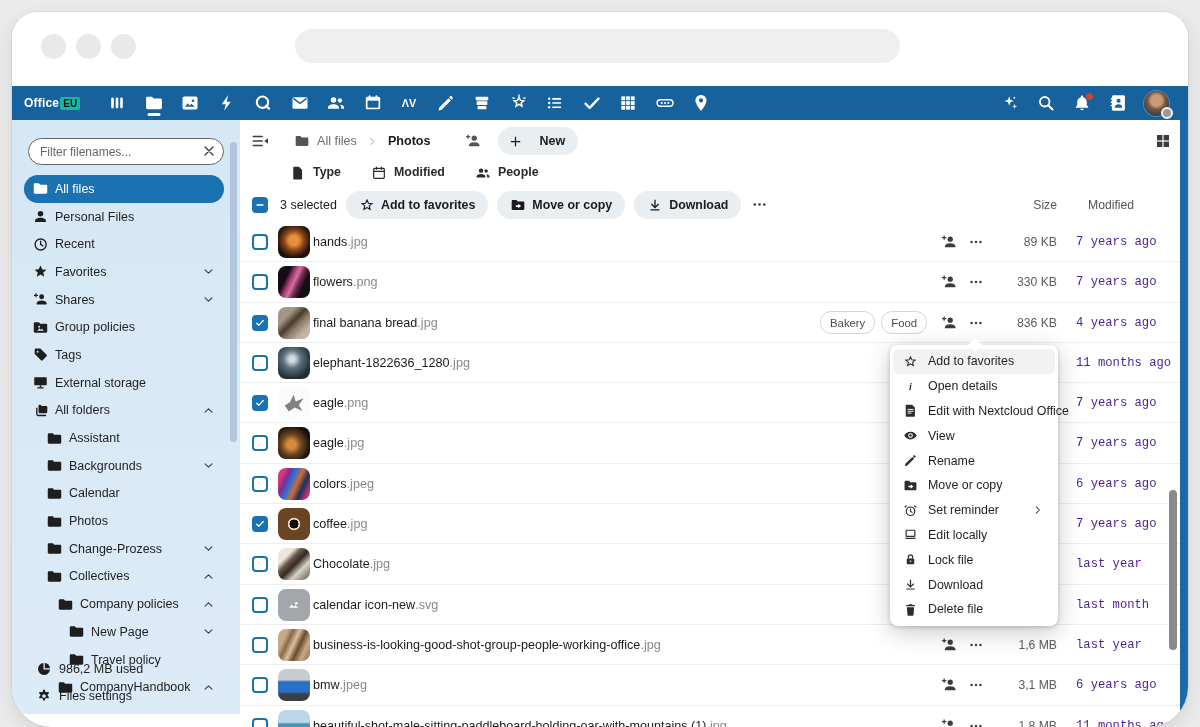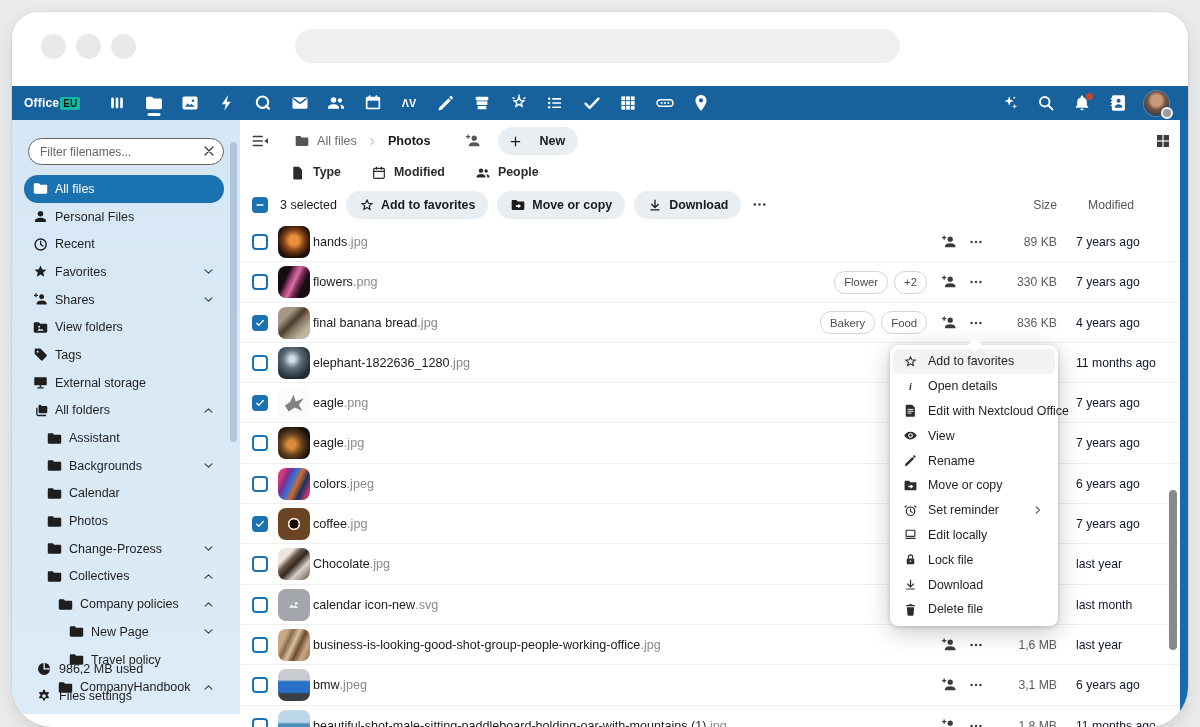--- a/index.html
+++ b/index.html
@@ -78,21 +78,21 @@
   .frow{position:relative;height:40.3px;border-bottom:1px solid #efefef;box-sizing:border-box;}
   .frow .cb{position:absolute;left:12px;top:12px;}
   .thumb{position:absolute;left:38px;top:4px;width:32px;height:32px;border-radius:8px;overflow:hidden;background:#ddd;display:flex;align-items:center;justify-content:center;}
   .nm{position:absolute;left:73px;top:0;height:40px;display:flex;align-items:center;font-size:12.6px;color:#1b1b1b;white-space:nowrap;}
   .nm .ext{color:#8a8a8a;}
   .tags{position:absolute;right:261px;top:0;height:40px;display:flex;align-items:center;gap:6px;}
   .tagp{height:21px;display:flex;align-items:center;padding:0 9px;border:1px solid #d5d5d5;border-radius:11px;background:rgba(255,255,255,.85);font-size:11.3px;color:#4a4a4a;white-space:nowrap;}
   .rshare{position:absolute;left:700px;top:11px;width:18px;height:18px;color:#3c3c3c;background:none;border:none;padding:0;cursor:pointer;}
   .rdots{position:absolute;left:728px;top:12px;width:16px;height:16px;color:#3c3c3c;background:none;border:none;padding:0;cursor:pointer;}
   .fsize{position:absolute;right:131px;top:0;height:40px;display:flex;align-items:center;font-size:12.2px;color:#5c5c5c;}
-  .fmod{position:absolute;left:836px;top:0;height:40px;display:flex;align-items:center;font-size:12.2px;color:#0f172a;white-space:nowrap;}
+  .fmod{position:absolute;left:836px;top:0;height:40px;display:flex;align-items:center;font-size:12.2px;color:#4c1d95;white-space:nowrap;font-family:Liberation Mono, monospace;}
   
   .t-hands{background:radial-gradient(circle at 50% 45%,#e8913a 0 20%,#8a4418 42%,#1c1009 72%);}
   .t-flowers{background:linear-gradient(115deg,#140c12 28%,#a33d74 40%,#d66fa0 50%,#7a2a56 60%,#170e14 74%);}
   .t-bread{background:linear-gradient(135deg,#a39685 0 28%,#4a3a2c 46%,#8a7a66 60%,#c0b4a4 80%);}
   .t-elephant{background:radial-gradient(circle at 44% 38%,#d5dde2 0 10%,#5d707c 34%,#222d35 72%);}
   .t-eagle-png{background:#fbfbfb;position:absolute;}
   .t-eagle-png::after{content:"";position:absolute;inset:5px;background:#828282;
       clip-path:polygon(8% 60%,32% 45%,48% 12%,58% 42%,94% 28%,72% 58%,88% 86%,54% 70%,26% 88%);}
   .t-eagle-jpg{background:radial-gradient(circle at 42% 55%,#d98a3a 0 16%,#6b4520 40%,#150f0a 75%);}
   .t-colors{background:linear-gradient(115deg,#d2387a 0 16%,#7a2f8f 28%,#2f6fd8 42%,#d2692f 56%,#17335f 72%,#c2346e 88%);}
@@ -394,21 +394,21 @@
             </span>
           </div>
           <div class="snav" style="padding-left:8px">
             <span class="ic i17">
               <svg viewBox="0 0 24 24">
                 <path d="M9.6 4.5l2 2.1h8.2c1 0 1.7.8 1.7 1.7v9.5c0 1-.8 1.7-1.7 1.7H4.2c-1 0-1.7-.8-1.7-1.7V6.2c0-1 .8-1.7 1.7-1.7h5.4z"></path>
                 <circle cx="10" cy="11" r="1.3" fill="#d6e7f5"></circle>
                 <path d="M7.5 16.5l2.8-3.4 1.9 2.2 1.5-1.7 3 2.9z" fill="#d6e7f5"></path>
               </svg>
             </span>
-            <span class="lbl">View folders</span>
+            <span class="lbl">Group policies</span>
           </div>
           <div class="snav" style="padding-left:8px">
             <span class="ic i17">
               <svg viewBox="0 0 24 24">
                 <path d="M5.2 3.4h5.8c.4 0 .9.2 1.2.5l8.4 8.4c.6.6.6 1.6 0 2.3l-5.6 5.6c-.6.6-1.6.6-2.3 0l-8.4-8.4c-.3-.3-.5-.7-.5-1.2V5c0-.9.7-1.6 1.4-1.6z"></path>
                 <circle cx="8" cy="8" r="1.4" fill="#d6e7f5"></circle>
               </svg>
             </span>
             <span class="lbl">Tags</span>
           </div>
@@ -714,24 +714,20 @@
                 <circle cx="18.7" cy="12" r="1.8"></circle>
               </svg>
             </button>
             <span class="fsize">89 KB</span>
             <span class="fmod">7 years ago</span>
           </div>
           <div class="frow">
             <span class="cb"></span>
             <span class="thumb t-flowers"></span>
             <span class="nm">flowers<span class="ext">.png</span></span>
-            <span class="tags">
-              <span class="tagp">Flower</span>
-              <span class="tagp">+2</span>
-            </span>
             <button class="rshare ic">
               <svg viewBox="0 0 24 24">
                 <path d="M6.4 3.2v2h2v1.7h-2v2H4.7v-2h-2V5.2h2v-2z"></path>
                 <circle cx="13.6" cy="8.2" r="3.5"></circle>
                 <path d="M13.6 13.5c-3.9 0-7 1.7-7 3.9V19h14v-1.6c0-2.2-3.1-3.9-7-3.9z"></path>
               </svg>
             </button>
             <button class="rdots ic">
               <svg viewBox="0 0 24 24">
                 <circle cx="5.3" cy="12" r="1.8"></circle>

